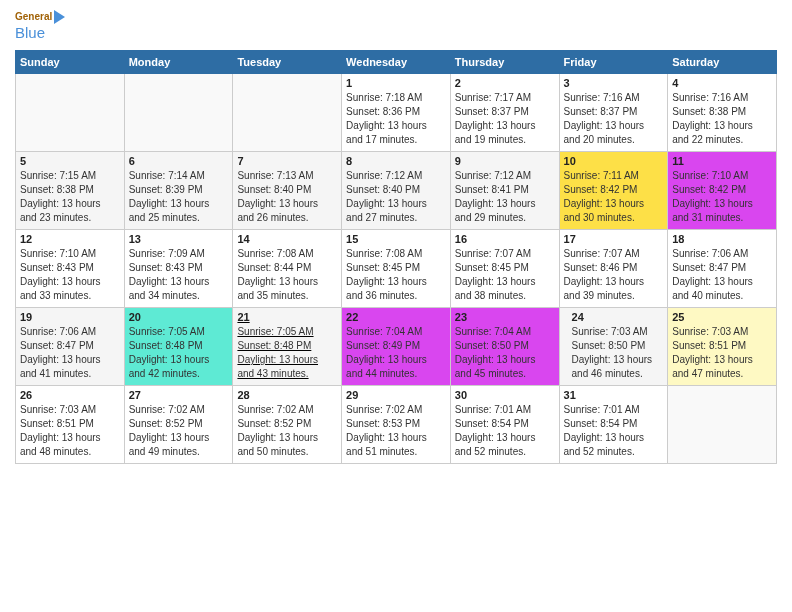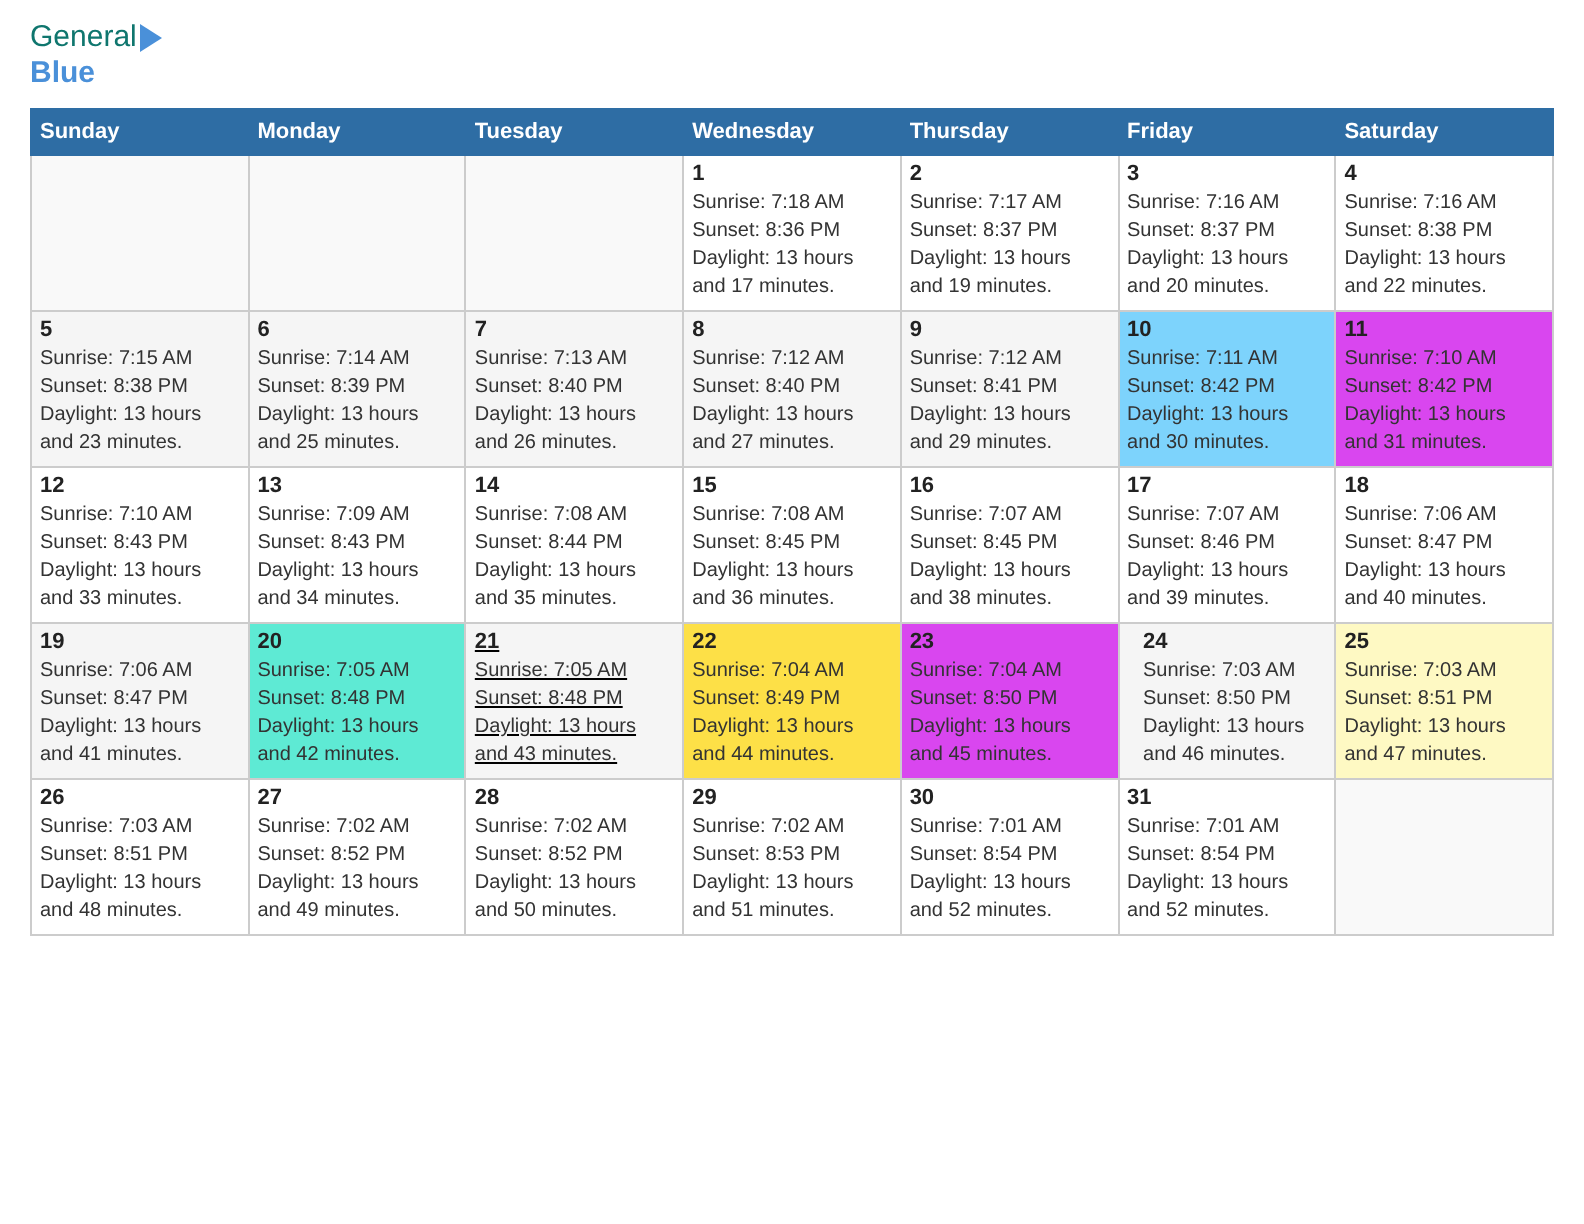--- a/index.html
+++ b/index.html
@@ -80,22 +80,22 @@
       line-height: 1.4;
     }
   </style>
 </head>
 <body>
 
 <div class="container">
   <div class="header">
     <div class="logo">
       <div>
-        <div style="font-size:15px;font-weight:normal;color:#0f766e;line-height:1.2;">General<span style="display:inline-block;width:0;height:0;border-top:7px solid transparent;border-bottom:7px solid transparent;border-left:11px solid #4a90d9;margin-left:2px;vertical-align:middle;"></span></div>
-        <div style="font-size:15px;font-weight:bold;color:#4a90d9;line-height:1.2;">Blue</div>
+        <div style="font-size:10px;font-weight:bold;color:#a16207;line-height:1.2;">General<span style="display:inline-block;width:0;height:0;border-top:7px solid transparent;border-bottom:7px solid transparent;border-left:11px solid #4a90d9;margin-left:2px;vertical-align:middle;"></span></div>
+        <div style="font-size:15px;font-weight:normal;color:#4a90d9;line-height:1.2;">Blue</div>
       </div>
     </div>
     <div class="title-section">
       <div class="month-title"></div>
       <div class="location"></div>
     </div>
   </div>
 
   <table class="calendar">
     <thead>
@@ -145,21 +145,21 @@
             <div class="day-info">Sunrise: 7:13 AM<br>Sunset: 8:40 PM<br>Daylight: 13 hours and 26 minutes.</div>
           </td>
           <td style="background: rgb(245, 245, 245);">
             <span class="day-number">8</span>
             <div class="day-info">Sunrise: 7:12 AM<br>Sunset: 8:40 PM<br>Daylight: 13 hours and 27 minutes.</div>
           </td>
           <td style="background: rgb(245, 245, 245);">
             <span class="day-number">9</span>
             <div class="day-info">Sunrise: 7:12 AM<br>Sunset: 8:41 PM<br>Daylight: 13 hours and 29 minutes.</div>
           </td>
-          <td style="background: #7dd3fc;">
+          <td style="background: #fde047;">
             <span class="day-number">10</span>
             <div class="day-info">Sunrise: 7:11 AM<br>Sunset: 8:42 PM<br>Daylight: 13 hours and 30 minutes.</div>
           </td>
           <td style="background: #d946ef;">
             <span class="day-number">11</span>
             <div class="day-info">Sunrise: 7:10 AM<br>Sunset: 8:42 PM<br>Daylight: 13 hours and 31 minutes.</div>
           </td>
         </tr>
         <tr>
           <td>
@@ -197,21 +197,21 @@
             <div class="day-info">Sunrise: 7:06 AM<br>Sunset: 8:47 PM<br>Daylight: 13 hours and 41 minutes.</div>
           </td>
           <td style="background: #5eead4;">
             <span class="day-number">20</span>
             <div class="day-info">Sunrise: 7:05 AM<br>Sunset: 8:48 PM<br>Daylight: 13 hours and 42 minutes.</div>
           </td>
           <td style="background: rgb(245, 245, 245); text-decoration: underline;">
             <span class="day-number">21</span>
             <div class="day-info">Sunrise: 7:05 AM<br>Sunset: 8:48 PM<br>Daylight: 13 hours and 43 minutes.</div>
           </td>
-          <td style="background: #fde047;">
+          <td style="background: #d946ef;">
             <span class="day-number">22</span>
             <div class="day-info">Sunrise: 7:04 AM<br>Sunset: 8:49 PM<br>Daylight: 13 hours and 44 minutes.</div>
           </td>
           <td style="background: #d946ef;">
             <span class="day-number">23</span>
             <div class="day-info">Sunrise: 7:04 AM<br>Sunset: 8:50 PM<br>Daylight: 13 hours and 45 minutes.</div>
           </td>
           <td style="background: rgb(245, 245, 245); padding-left: 12px;">
             <span class="day-number">24</span>
             <div class="day-info">Sunrise: 7:03 AM<br>Sunset: 8:50 PM<br>Daylight: 13 hours and 46 minutes.</div>

